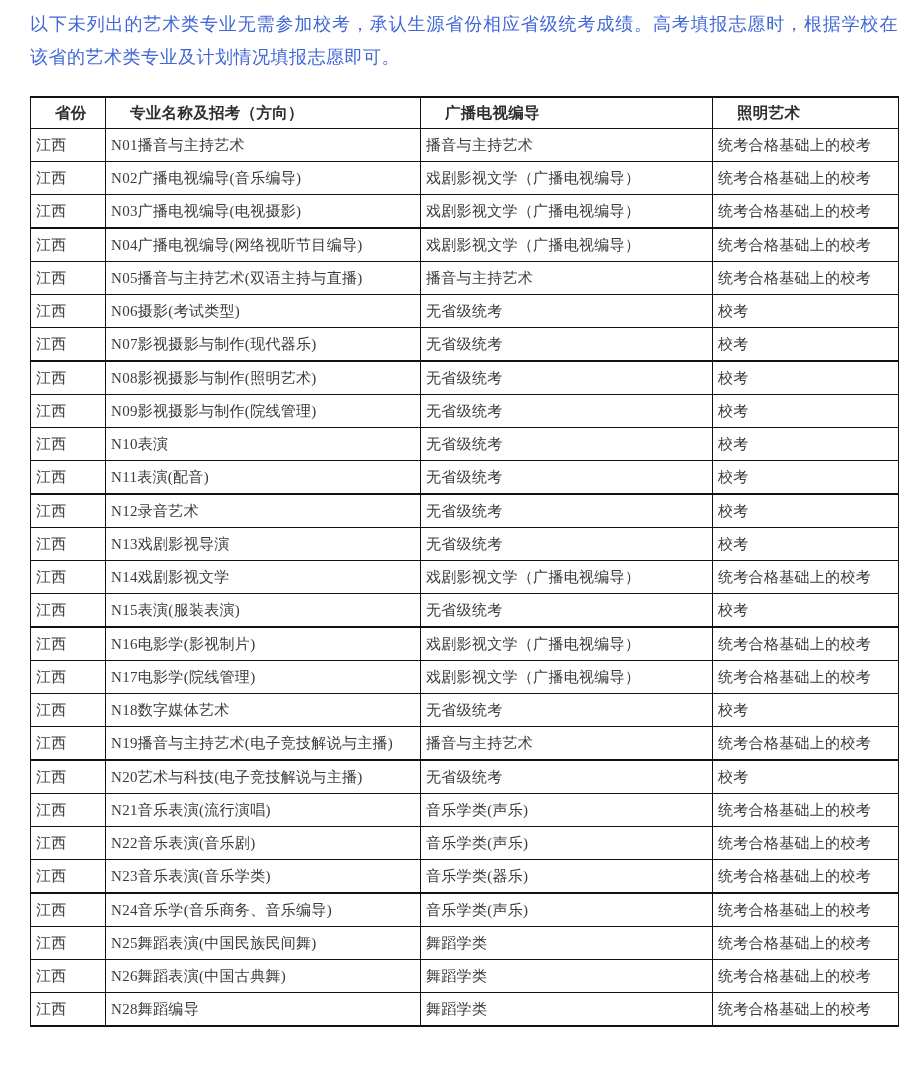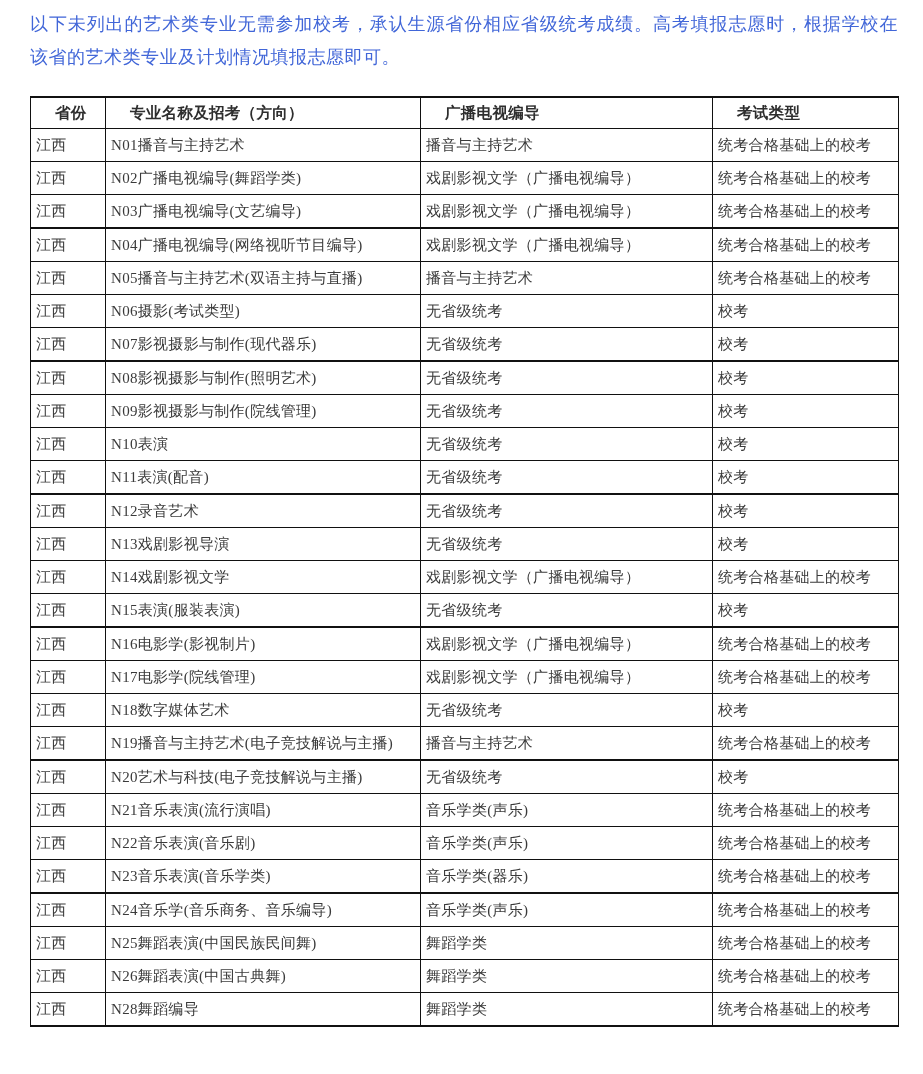--- a/index.html
+++ b/index.html
@@ -75,41 +75,41 @@
       <col class="c1">
         <col class="c2">
         <col class="c3">
         <col class="c4">
     </colgroup>
     <thead>
       <tr>
         <th>省份</th>
         <th>专业名称及招考（方向）</th>
         <th>广播电视编导</th>
-        <th>考试类型</th>
+        <th>照明艺术</th>
       </tr>
     </thead>
     <tbody id="rows">
   <tr>
     <td>江西</td>
     <td>N01播音与主持艺术</td>
     <td>播音与主持艺术</td>
     <td>统考合格基础上的校考</td>
   </tr>
 
   <tr>
     <td>江西</td>
-    <td>N02广播电视编导(舞蹈学类)</td>
-    <td>戏剧影视文学（广播电视编导）</td>
-    <td>统考合格基础上的校考</td>
-  </tr>
-
-  <tr>
-    <td>江西</td>
-    <td>N03广播电视编导(文艺编导)</td>
+    <td>N02广播电视编导(音乐编导)</td>
+    <td>戏剧影视文学（广播电视编导）</td>
+    <td>统考合格基础上的校考</td>
+  </tr>
+
+  <tr>
+    <td>江西</td>
+    <td>N03广播电视编导(电视摄影)</td>
     <td>戏剧影视文学（广播电视编导）</td>
     <td>统考合格基础上的校考</td>
   </tr>
 
   <tr class="thick">
     <td>江西</td>
     <td>N04广播电视编导(网络视听节目编导)</td>
     <td>戏剧影视文学（广播电视编导）</td>
     <td>统考合格基础上的校考</td>
   </tr>

